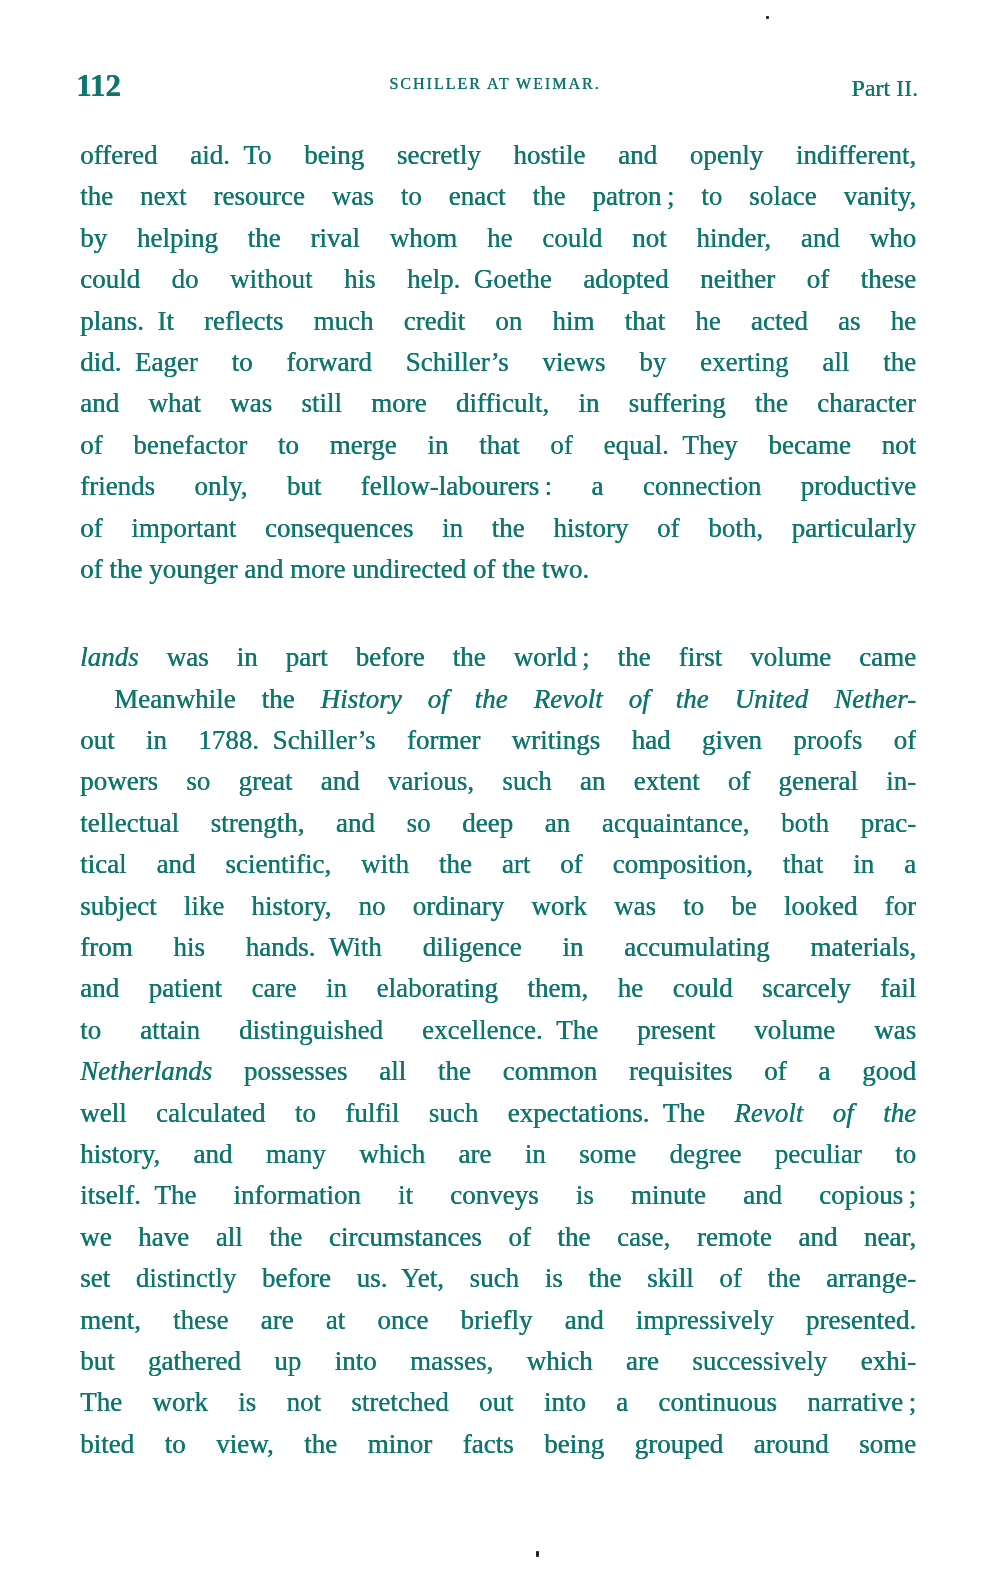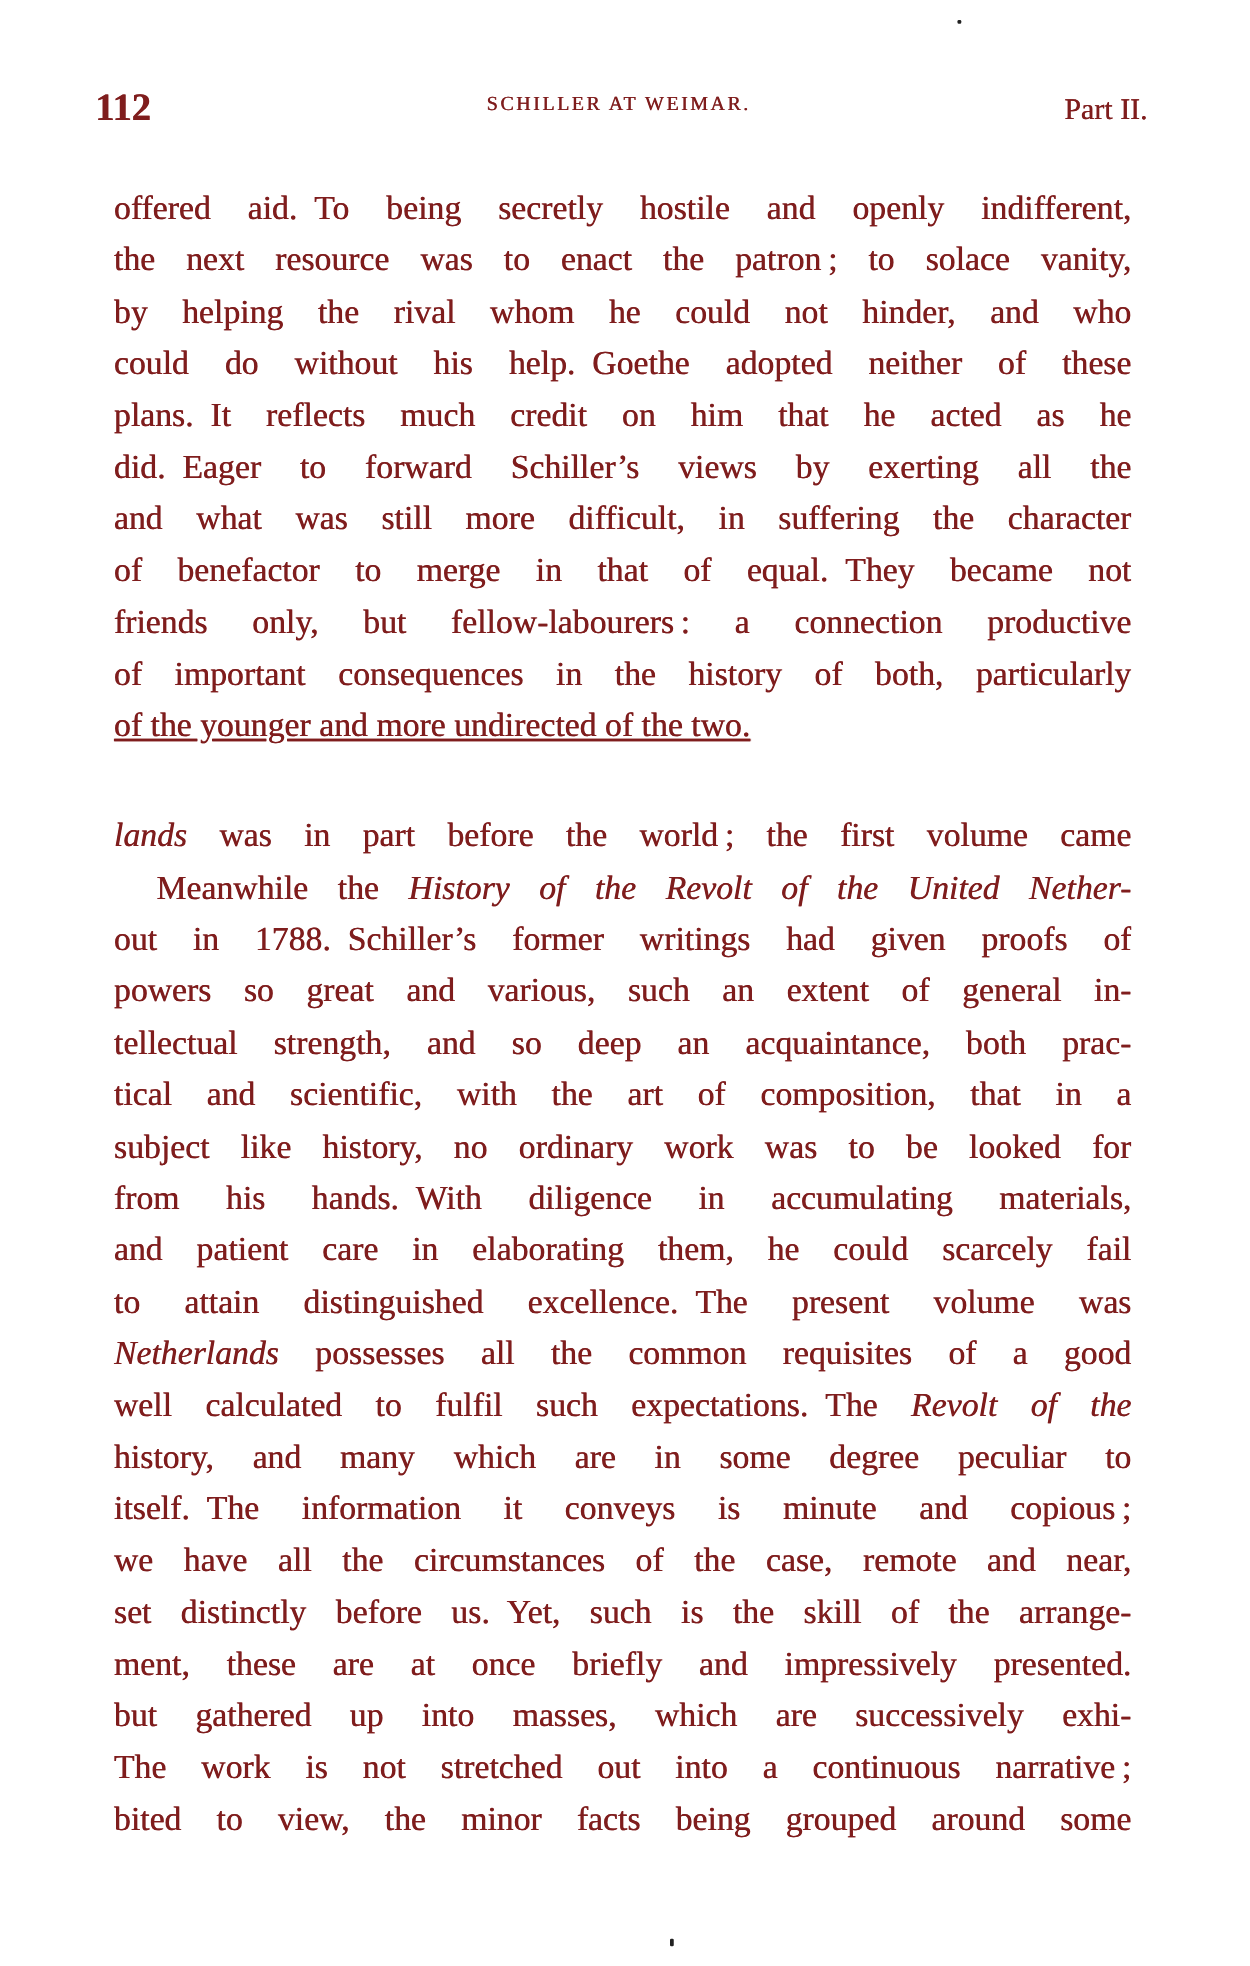--- a/index.html
+++ b/index.html
@@ -5,21 +5,21 @@
   html, body { margin: 0; padding: 0; }
   body {
     width: 1000px; height: 1573px;
     background: #ffffff;
     font-family: "Liberation Serif", "DejaVu Serif", serif;
   }
   .page {
     position: relative;
     width: 1000px; height: 1573px;
     background: #ffffff;
-    color: #7f1d1d;
+    color: #0f766e;
     overflow: hidden;
   }
   .header {
     position: absolute;
     top: 68px; left: 76px; right: 82px; height: 36px;
   }
   .page-number {
     position: absolute; left: 0; top: 0;
     font-size: 31px; font-weight: bold;
     text-shadow: 0.4px 0 0 currentColor;
@@ -35,30 +35,30 @@
     font-size: 24px;
     text-shadow: 0.3px 0 0 currentColor;
     white-space: nowrap;
   }
   .body-text {
     position: absolute;
     left: 76px; right: 80px; top: 131px;
     font-size: 27px;
     text-shadow: 0.4px 0 0 currentColor;
   }
-  .paragraph { margin: 15px; }
+  .paragraph { margin: 4px; }
   .paragraph.spaced { margin-top: 47px; }
   .line {
     height: 41.4px; line-height: 41.4px;
     text-align: justify;
     text-align-last: justify;
     overflow: hidden;
   }
   .line.indent { text-indent: 34px; }
-  .line.last-short { text-align: center; text-align-last: left; text-decoration: underline; }
+  .line.last-short { text-align: center; text-align-last: left; }
   .line em { font-style: italic; }
   .speck {
     position: absolute; background: #222; border-radius: 1px;
   }
   .speck.top { left: 766px; top: 16px; width: 3px; height: 3px; }
   .speck.bottom { left: 536px; top: 1551px; width: 3px; height: 6px; }
 </style>
 </head>
 <body>
 

